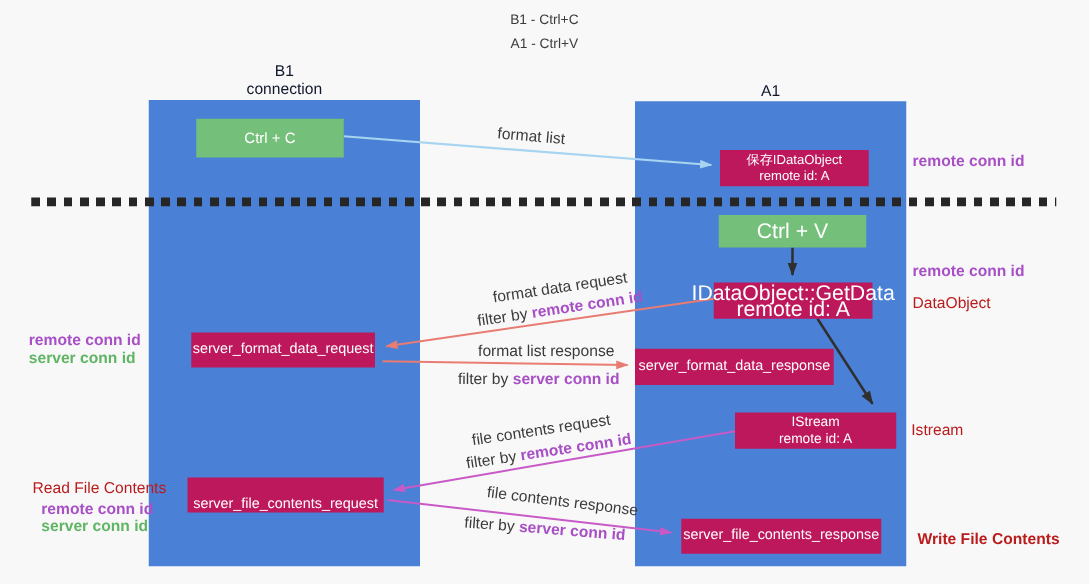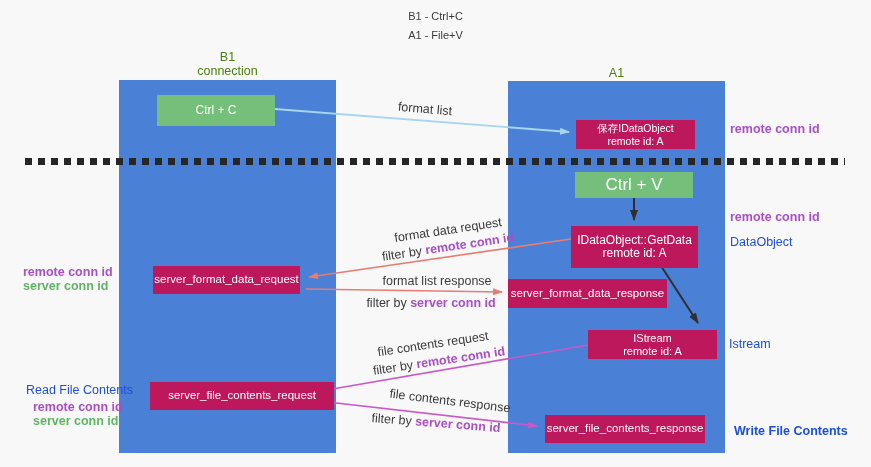--- a/index.html
+++ b/index.html
@@ -2,52 +2,52 @@
 <html><head>
 <meta charset="utf-8">
 <style>
   html,body{margin:0;padding:0;}
   body{background:#f8f8f9;font-family:"Liberation Sans",sans-serif;}
   .stage{position:relative;width:871px;height:467px;background:#f8f8f9;overflow:hidden;}
 
   .title{position:absolute;left:0;top:7px;width:871px;text-align:center;
          font-size:11px;line-height:19px;color:#3b3b3b;}
 
-  .col-header{position:absolute;text-align:center;font-size:12.5px;line-height:14px;color:#4d7c0f;}
+  .col-header{position:absolute;text-align:center;font-size:12.5px;line-height:14px;color:#0f172a;}
   .col{position:absolute;background:#4a80d5;}
 
   .dashes{position:absolute;left:25px;top:158px;width:820px;height:7px;
           background:repeating-linear-gradient(90deg,#262626 0 7px,rgba(0,0,0,0) 7px 13px);}
 
   .box{position:absolute;display:flex;flex-direction:column;align-items:center;justify-content:center;
        color:#ffffff;text-align:center;font-size:11.5px;line-height:13.5px;}
   .box.green{background:#74bf79;text-align:right;}
   .box.orange{background:#be185d;}
 
   svg.overlay{position:absolute;left:0;top:0;pointer-events:none;}
 
   .flabel{position:absolute;white-space:nowrap;font-size:12.5px;color:#3b3b3b;
           transform:translate(-50%,-50%);}
   .r-neg{transform:translate(-50%,-50%) rotate(-8.5deg);}
   .r-pos{transform:translate(-50%,-50%) rotate(7deg);}
   .r-pos-sm{transform:translate(-50%,-50%) rotate(4.5deg);}
   .r-sm{transform:translate(-50%,-50%) rotate(5deg);}
 
-  .ann{position:absolute;white-space:nowrap;font-size:12.5px;color:#1d4ed8;}
+  .ann{position:absolute;white-space:nowrap;font-size:12.5px;color:#b91c1c;}
   .purple{color:#a84fc6;font-weight:bold;}
   .greentx{color:#5fb564;font-weight:bold;}
 </style>
 </head>
 <body>
 
 <div class="stage">
 
   <div class="title">
     <div>B1 - Ctrl+C</div>
-    <div>A1 - File+V</div>
+    <div>A1 - Ctrl+V</div>
   </div>
 
   <div class="col-header" style="left:119px;top:50px;width:217px;">
     <div>B1</div>
     <div>connection</div>
   </div>
   <div class="col-header" style="left:508px;top:50px;width:217px;margin-top:16px;">
     <div>A1</div>
     <div>remote</div>
   </div>
@@ -87,39 +87,39 @@
 
   <div class="box orange" style="left:576px;top:120px;width:119px;height:29px;font-size:10.5px;line-height:13px;">
     <span>保存IDataObject</span>
     <span>remote id: A</span>
   </div>
 
   <div class="box green" style="left:575px;top:172px;width:118px;height:26px;font-size:17px;">
     <span>Ctrl + V</span>
   </div>
 
-  <div class="box orange" style="left:571px;top:226px;width:127px;height:42px;font-size:12px;line-height:13px;">
+  <div class="box orange" style="left:571px;top:226px;width:127px;height:29px;font-size:17px;line-height:13px;">
     <span>IDataObject::GetData</span>
     <span>remote id: A</span>
   </div>
 
   <div class="box orange" style="left:508px;top:279px;width:159px;height:29px;">
     <span>server_format_data_response</span>
   </div>
 
   <div class="box orange" style="left:153px;top:266px;width:147px;height:28px;">
     <span>server_format_data_request</span>
   </div>
 
   <div class="box orange" style="left:588px;top:330px;width:129px;height:29px;font-size:11px;line-height:13px;">
     <span>IStream</span>
     <span>remote id: A</span>
   </div>
 
-  <div class="box orange" style="left:150px;top:382px;width:184px;height:28px;">
+  <div class="box orange" style="left:150px;top:382px;width:157px;height:28px;justify-content:flex-end;">
     <span>server_file_contents_request</span>
   </div>
 
   <div class="box orange" style="left:545px;top:415px;width:160px;height:28px;">
     <span>server_file_contents_response</span>
   </div>
 
   <div class="flabel r-sm" style="left:425px;top:109px;">format list</div>
 
   <div class="flabel r-neg" style="left:448px;top:230px;">format data request</div>

